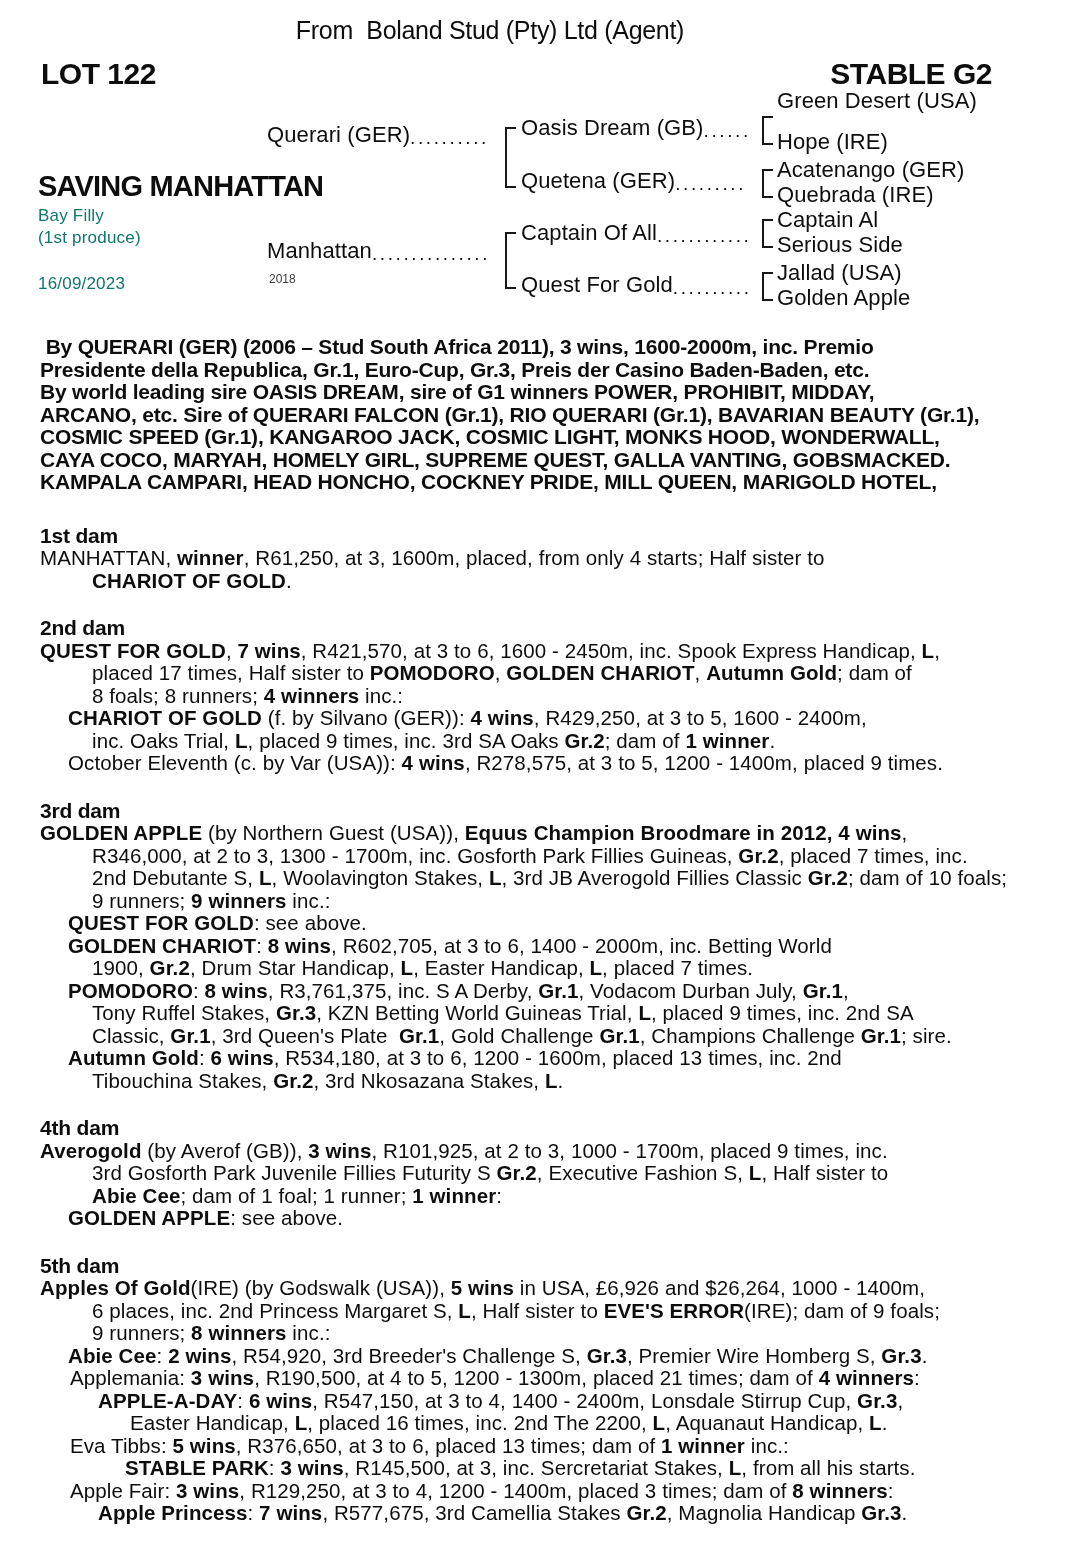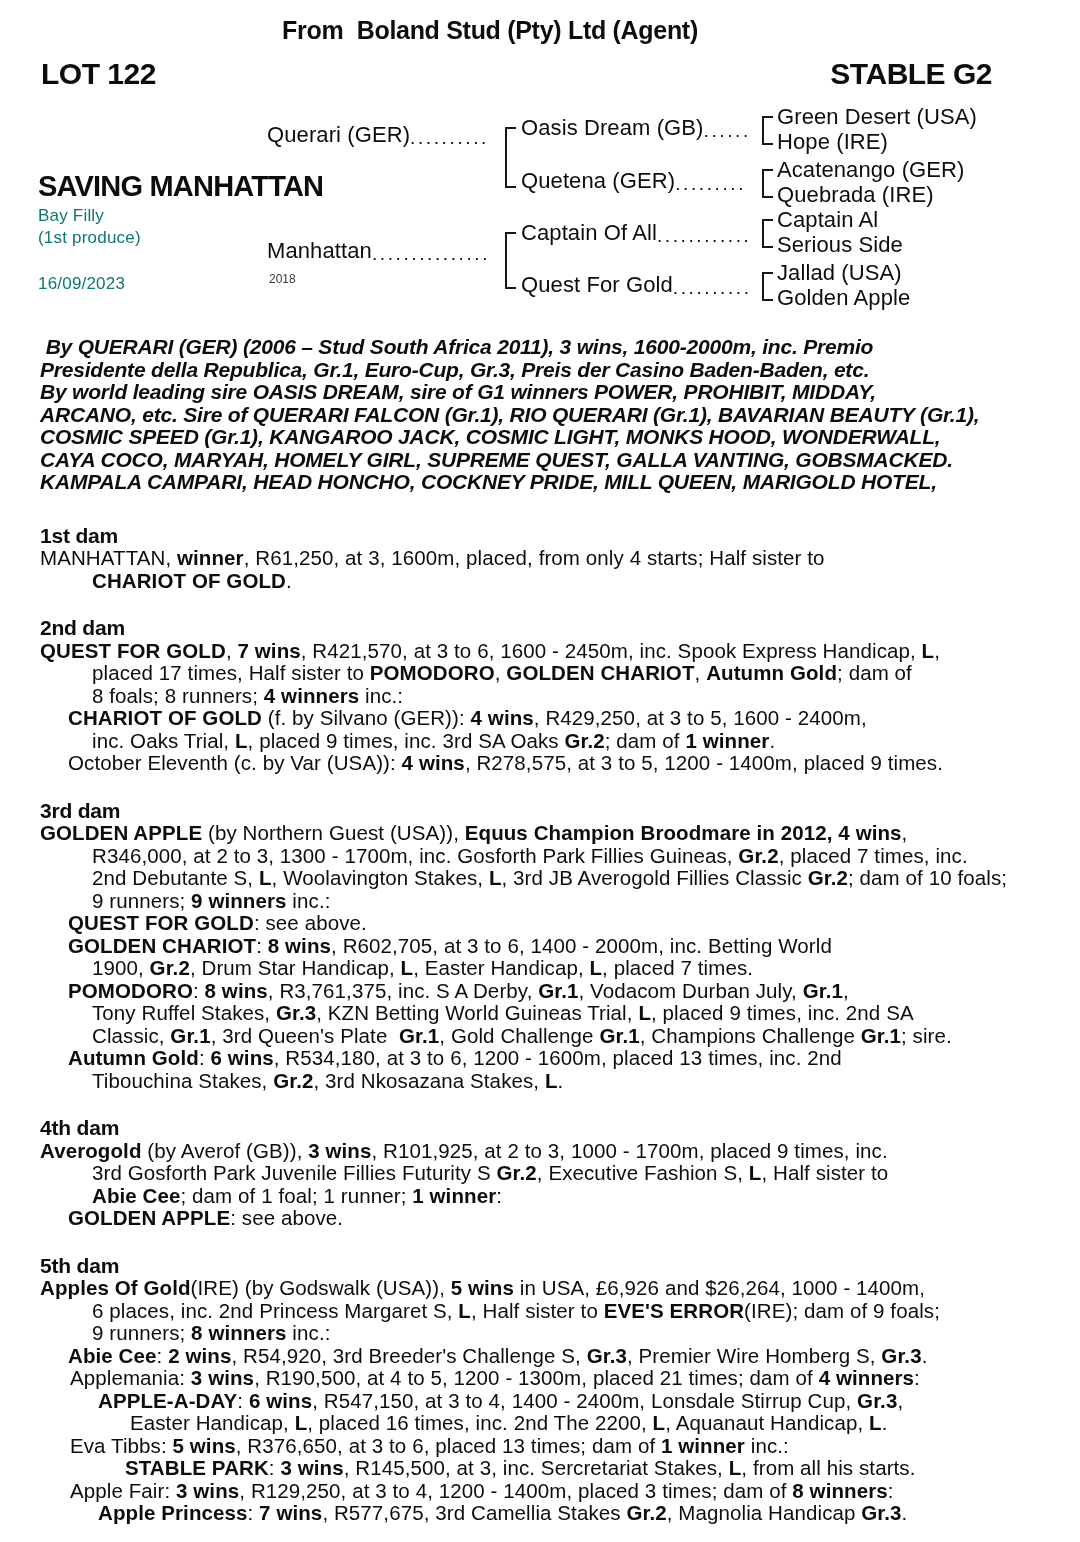--- a/index.html
+++ b/index.html
@@ -6,21 +6,21 @@
   body{
     width:1080px;height:1542px;background:#ffffff;
     font-family:"Liberation Sans","DejaVu Sans",sans-serif;
     color:#0d0d0d;-webkit-font-smoothing:antialiased;
   }
   #page{position:relative;width:1080px;height:1542px;overflow:hidden;background:#fff;}
 
   
   .consignor{
     position:absolute;top:16px;left:0;width:980px;text-align:center;
-    font-weight:700;font-size:25px;letter-spacing:-0.3px;white-space:pre;
+    font-weight:400;font-size:25px;letter-spacing:-0.3px;white-space:pre;
   }
   .lot{
     position:absolute;top:57px;left:41px;
     font-weight:700;font-size:30px;letter-spacing:-0.5px;
   }
   .stable{
     position:absolute;top:57px;right:88px;
     font-weight:700;font-size:30px;letter-spacing:-0.5px;
   }
   .horse-name{
@@ -31,21 +31,21 @@
   .pname{position:absolute;font-size:22px;letter-spacing:0.1px;white-space:pre;}
   .pyear{position:absolute;font-size:12px;color:#3a3a3a;}
   .leader{letter-spacing:2.6px;position:relative;top:2px;font-size:19px;}
   .brk{position:absolute;width:9px;
     border-left:2.5px solid #171717;border-top:2.5px solid #171717;border-bottom:2.5px solid #171717;}
 
   
   .bodywrap{position:absolute;left:40px;top:336px;width:1006px;}
   .sline{
     font-weight:700;font-size:21px;line-height:22.5px;
-    letter-spacing:-0.2px;white-space:pre;font-style:italic;
+    letter-spacing:-0.2px;white-space:pre;
   }
   .sire-note{margin-bottom:31px;}
   .section{margin-bottom:25px;}
   .dam-heading{font-weight:700;font-size:21px;line-height:22.5px;letter-spacing:-0.2px;}
   .bline{font-size:20.5px;line-height:22.5px;white-space:pre;letter-spacing:0.1px;}
   .bline .b{font-weight:700;}
 </style>
 </head>
 <body>
 
@@ -72,21 +72,21 @@
     <div class="pname" style="left:521px;top:115px;"><span>Oasis Dream (GB)</span><span class="leader">......</span></div>
     <div class="pname" style="left:521px;top:168px;"><span>Quetena (GER)</span><span class="leader">.........</span></div>
     <div class="pname" style="left:521px;top:220px;"><span>Captain Of All</span><span class="leader">............</span></div>
     <div class="pname" style="left:521px;top:272px;"><span>Quest For Gold</span><span class="leader">..........</span></div>
 
     <div class="brk" style="left:762px;top:116px;height:25px;"></div>
     <div class="brk" style="left:762px;top:169px;height:25px;"></div>
     <div class="brk" style="left:762px;top:219px;height:25px;"></div>
     <div class="brk" style="left:762px;top:272px;height:25px;"></div>
 
-    <div class="pname" style="left:777px;top:104px;">Green Desert (USA)</div>
+    <div class="pname" style="left:777px;top:88px;">Green Desert (USA)</div>
     <div class="pname" style="left:777px;top:129px;">Hope (IRE)</div>
     <div class="pname" style="left:777px;top:157px;">Acatenango (GER)</div>
     <div class="pname" style="left:777px;top:182px;">Quebrada (IRE)</div>
     <div class="pname" style="left:777px;top:207px;">Captain Al</div>
     <div class="pname" style="left:777px;top:232px;">Serious Side</div>
     <div class="pname" style="left:777px;top:260px;">Jallad (USA)</div>
     <div class="pname" style="left:777px;top:285px;">Golden Apple</div>
   </div>
 
   <div class="bodywrap">

